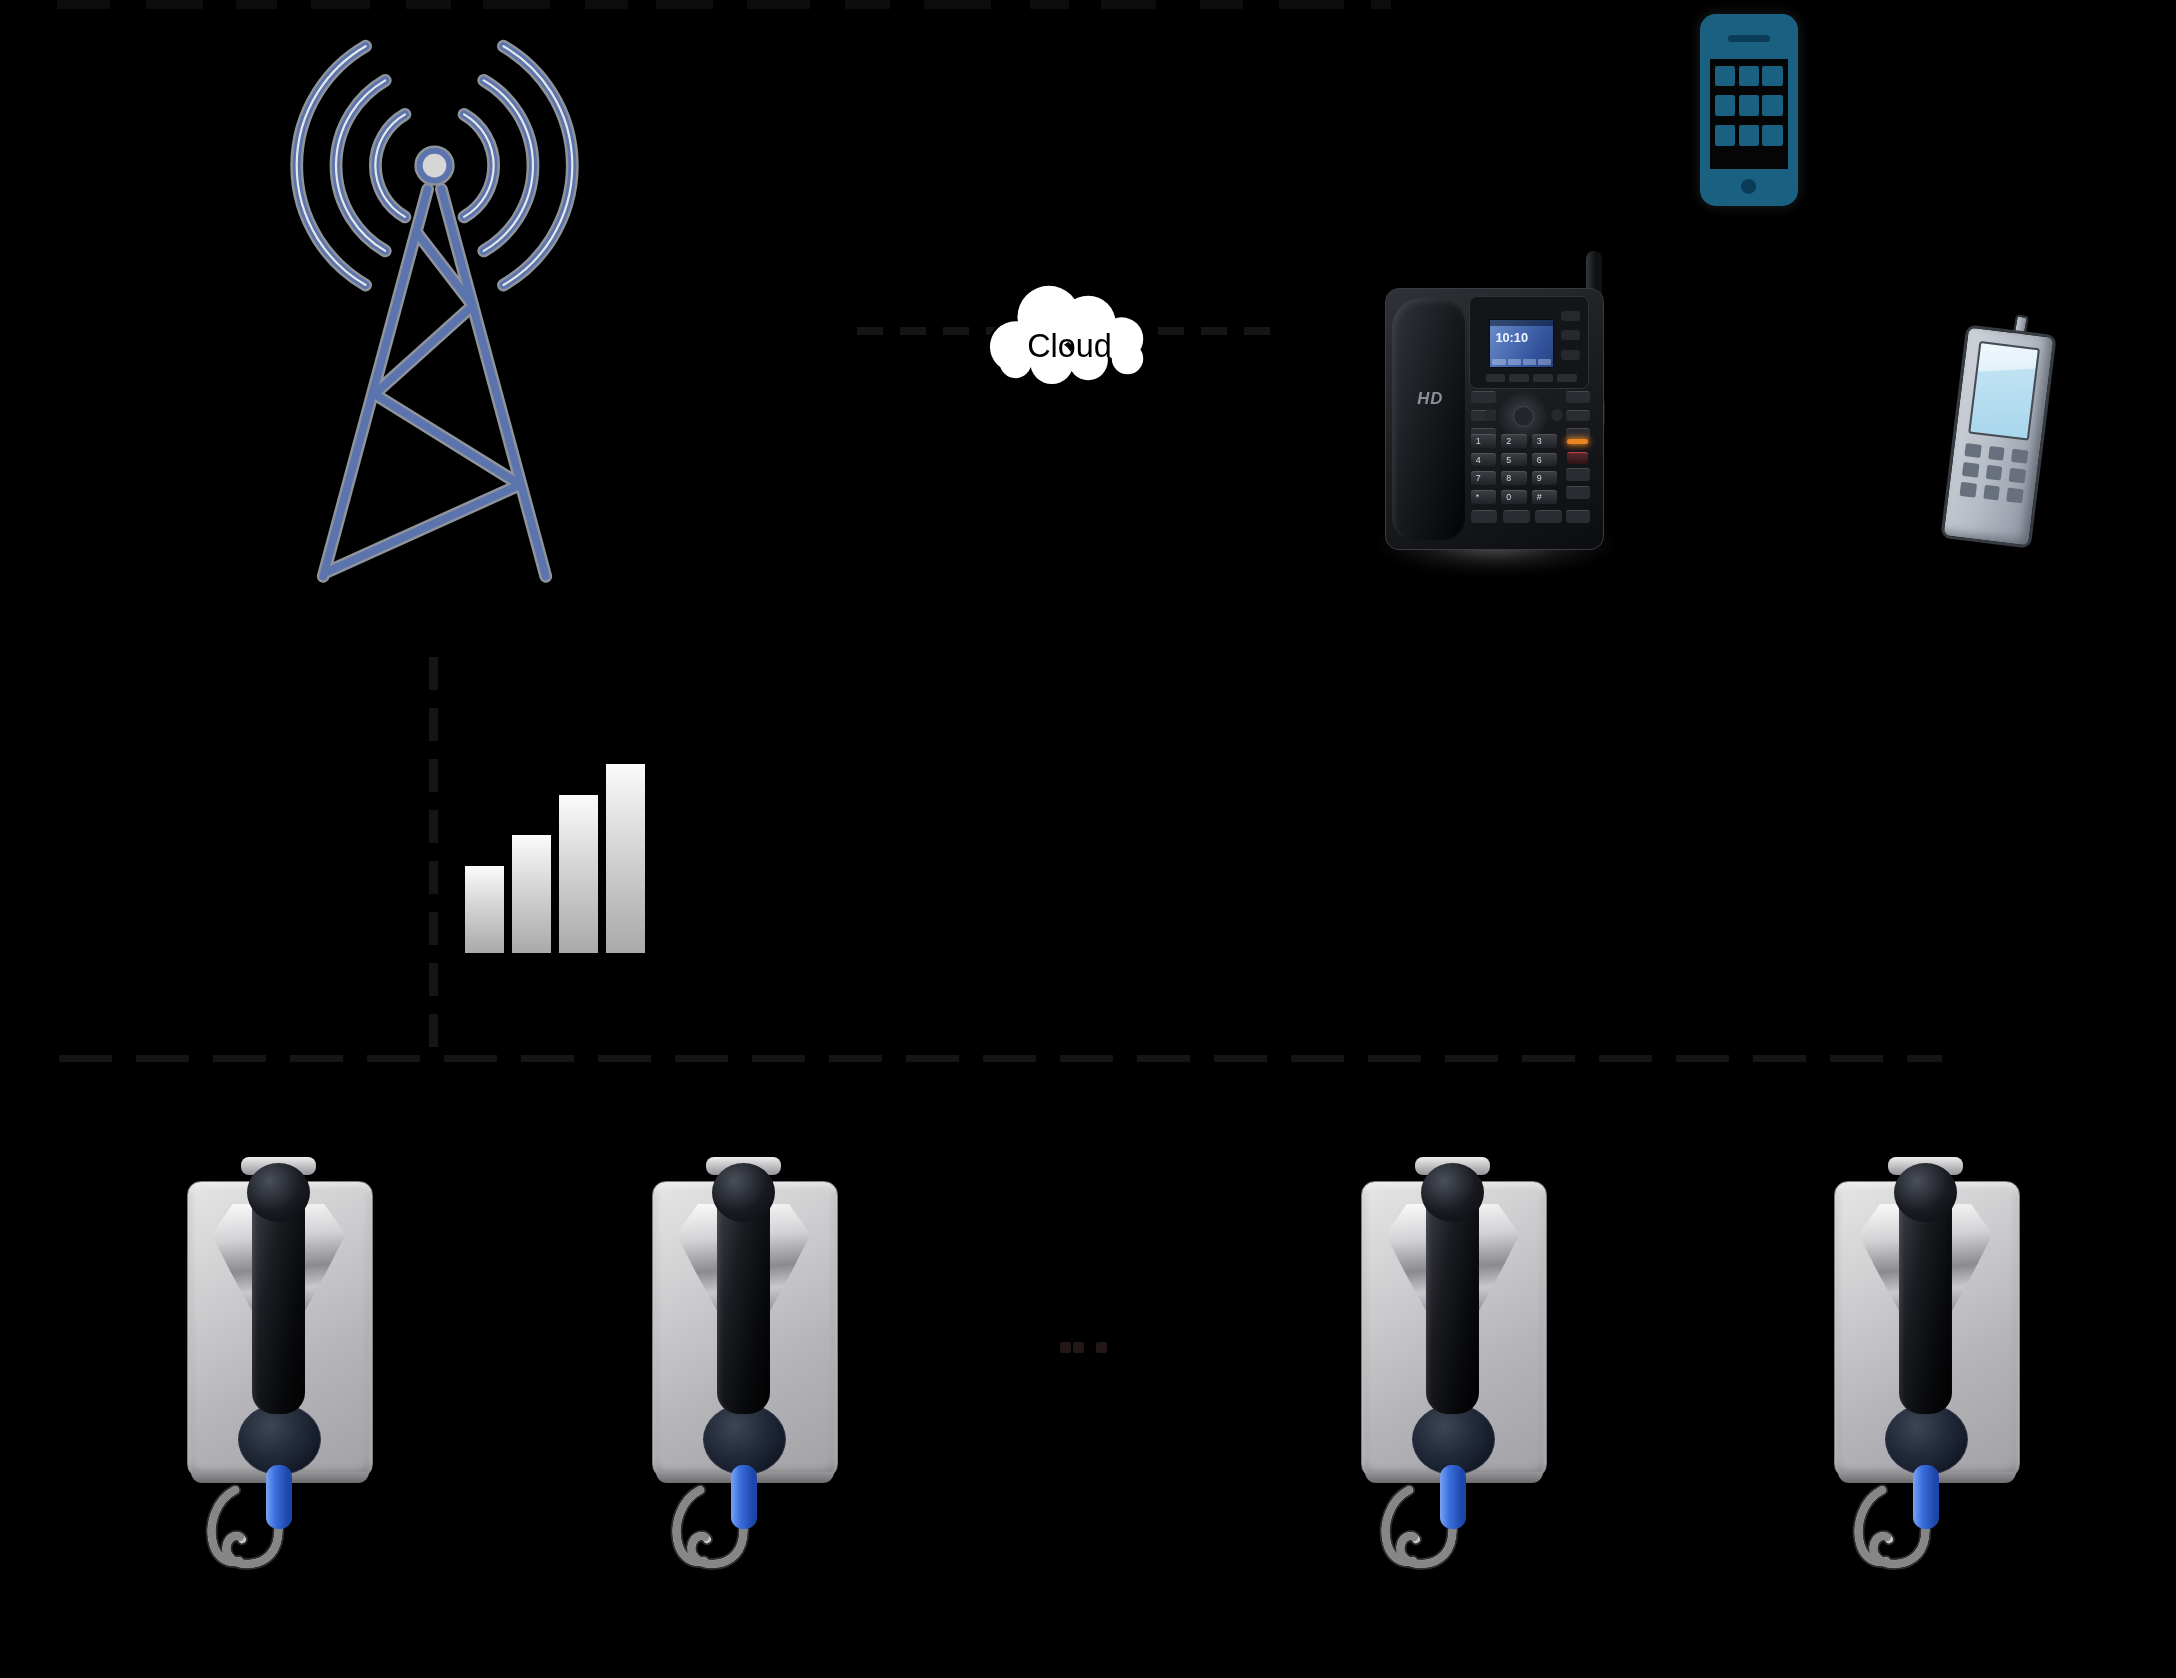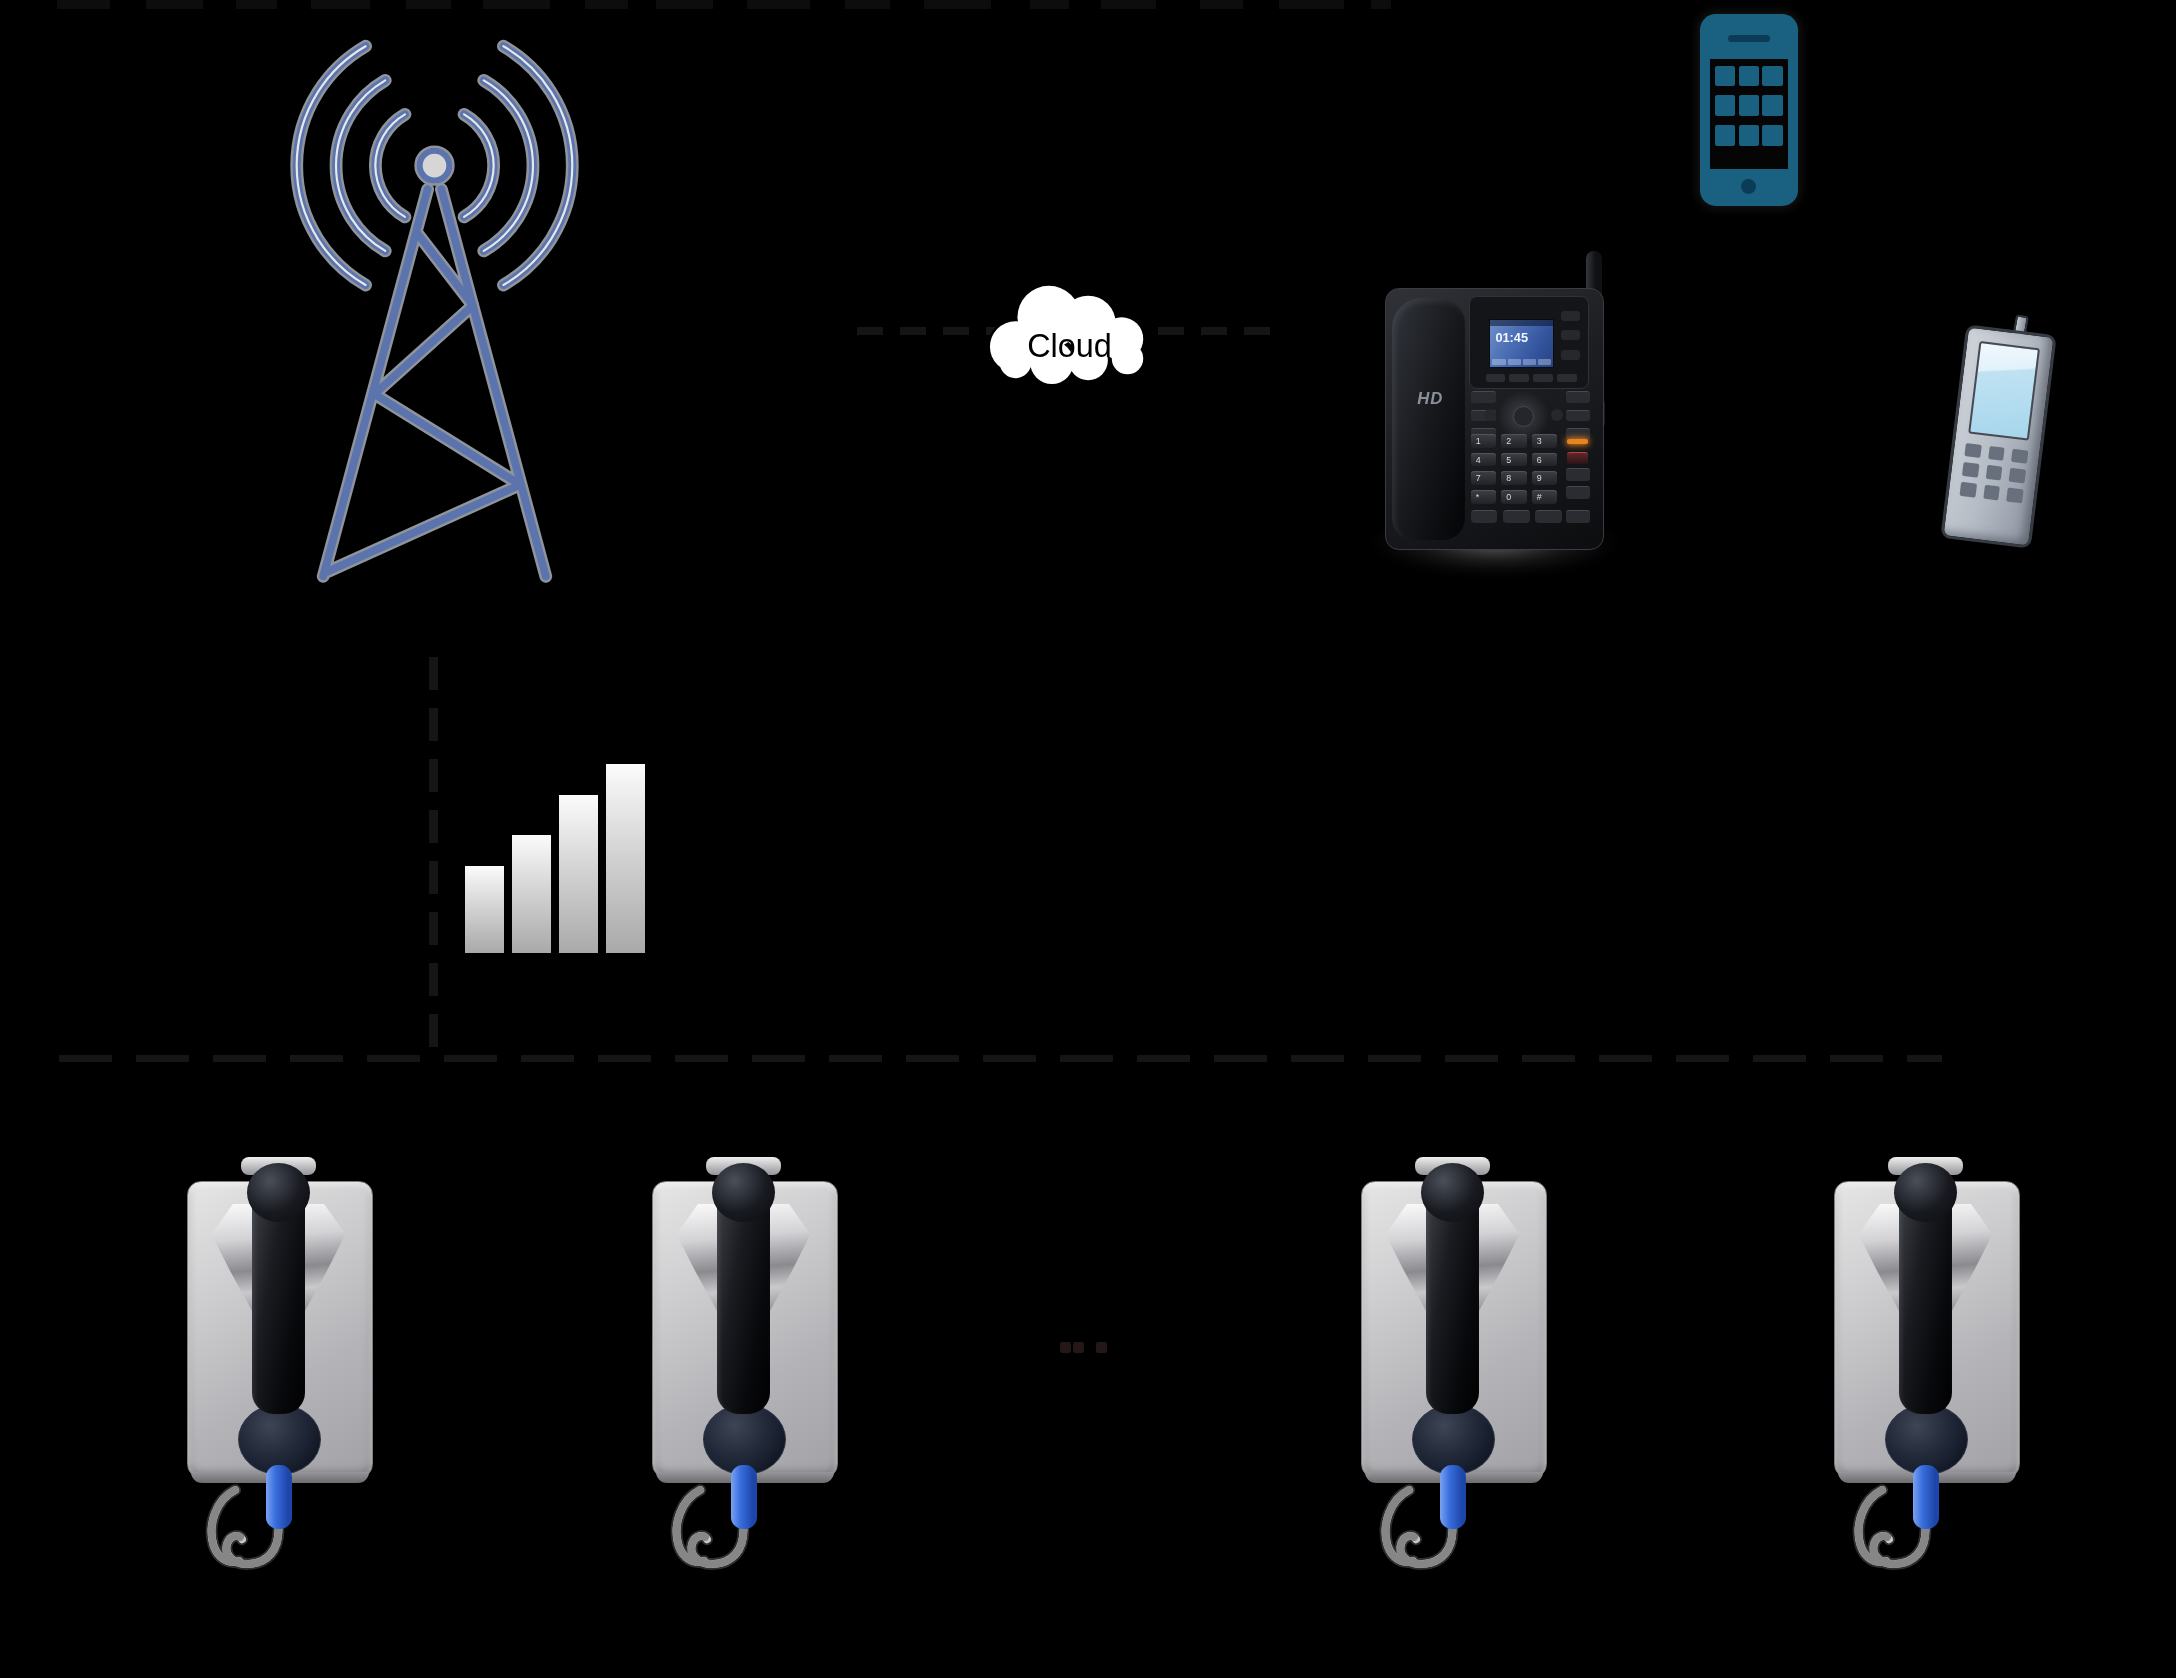--- a/index.html
+++ b/index.html
@@ -201,21 +201,21 @@
   <div id="ip-antenna">
     <div id="ip-antenna-joint"></div>
   </div>
   <div id="ip-body">
     <div id="ip-handset">
       <span id="ip-hd">HD</span>
     </div>
     <div id="ip-housing">
       <div id="ip-screen">
         <div id="ip-screen-status"></div>
-        <span id="ip-time">01:45</span>
+        <span id="ip-time">10:10</span>
         <div id="ip-screen-menu">
             <span></span>
             <span></span>
             <span></span>
             <span></span>
           </div>
       </div>
       <div class="ip-hkey" style="top:13.8px"></div>
       <div class="ip-hkey" style="top:33px"></div>
       <div class="ip-hkey" style="top:53px"></div>

